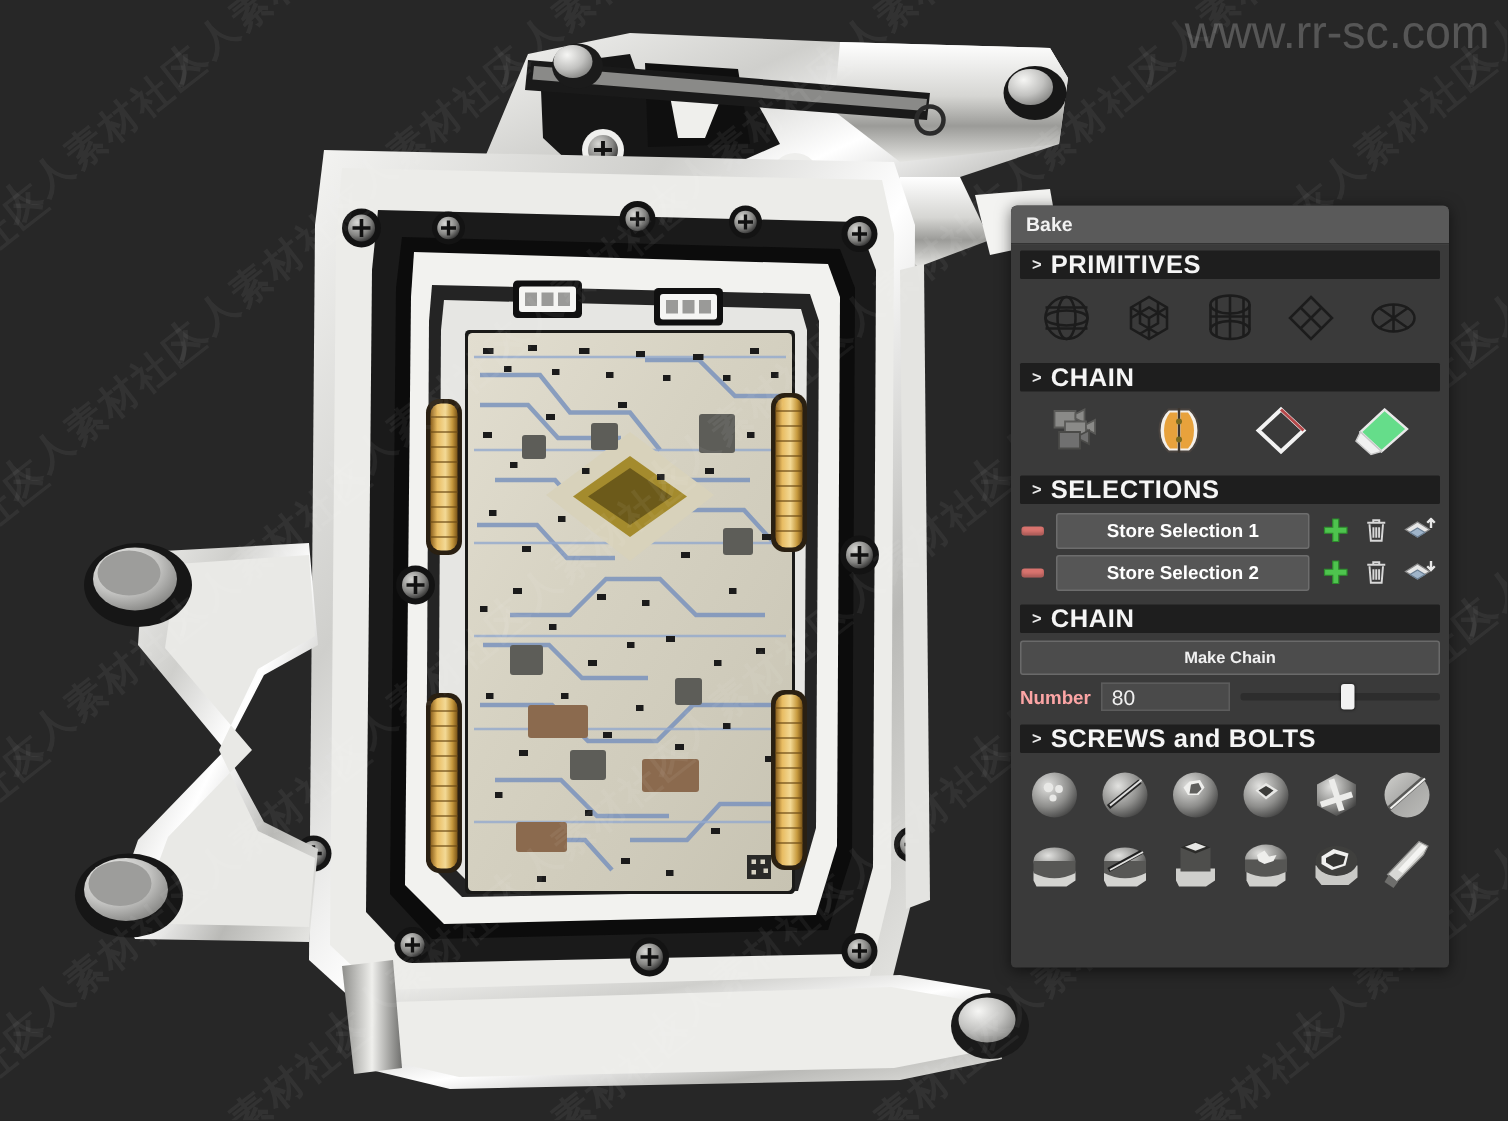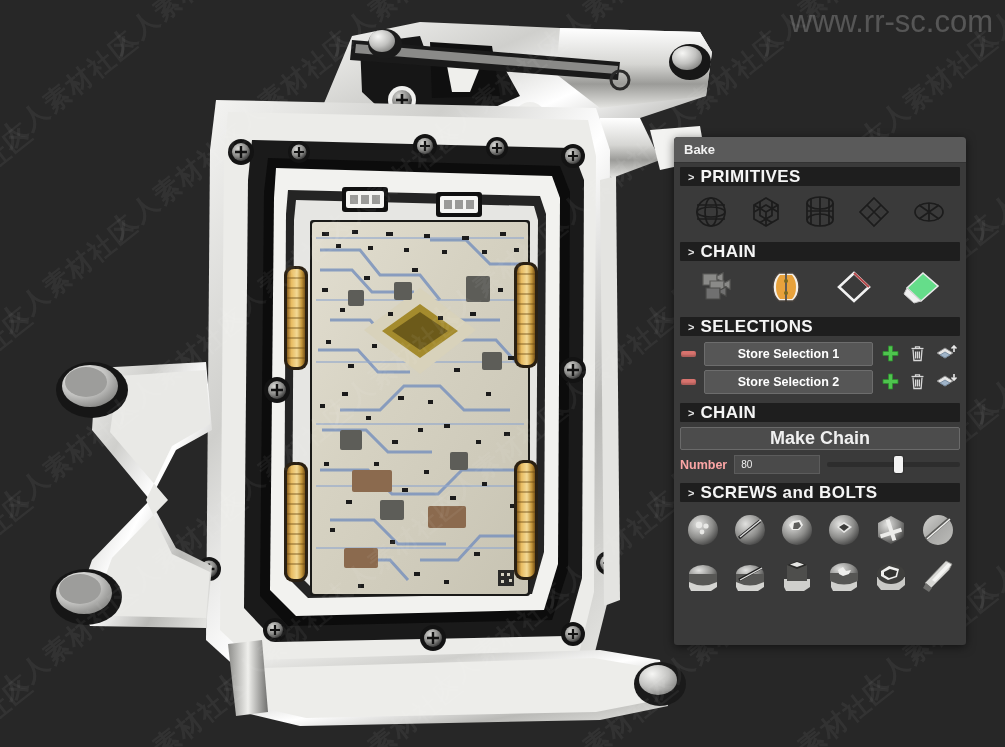--- a/index.html
+++ b/index.html
@@ -122,29 +122,29 @@
   }
   .plus-ic { width: 20px; display:flex; align-items:center; justify-content:center; }
   .trash-ic { width: 20px; display:flex; align-items:center; justify-content:center; }
   .mesh-ic { width: 26px; display:flex; align-items:center; justify-content:center; }
 
   
   .btnrow { display: flex; gap: 8px; padding: 5px 6px 4px 6px; }
   .chainbtn {
     flex: 1; height: 23px; background: #4c4c4c;
     border: 1px solid #6a6a6a; border-radius: 2px;
-    color: #f0f0f0; font-weight: 700; font-size: 18px;
+    color: #f0f0f0; font-weight: 700; font-size: 11px;
     display: flex; align-items: center; justify-content: center;
   }
   .numrow { display: flex; align-items: center; gap: 7px; padding: 1px 6px 5px 6px; }
   .numrow .nlbl { color: #fca5a5; font-weight: 700; font-size: 12.5px; }
   .numfield {
     width: 86px; height: 19px; background: #4a4a4a;
     border: 1px solid #5c5c5c;
-    color: #f0f0f0; font-size: 10px;
+    color: #f0f0f0; font-size: 14px;
     display: flex; align-items: center; padding-left: 6px;
   }
   .slider { flex: 1; height: 19px; position: relative; display: flex; align-items: center; }
   .slider .track {
     position: absolute; left: 0; right: 0; height: 5px;
     background: #2d2d2d; border-radius: 2px; top: 7px;
   }
   .slider .knob {
     position: absolute; width: 9px; height: 17px;
     background: #f2f2f2; border-radius: 2px; top: 1px;

